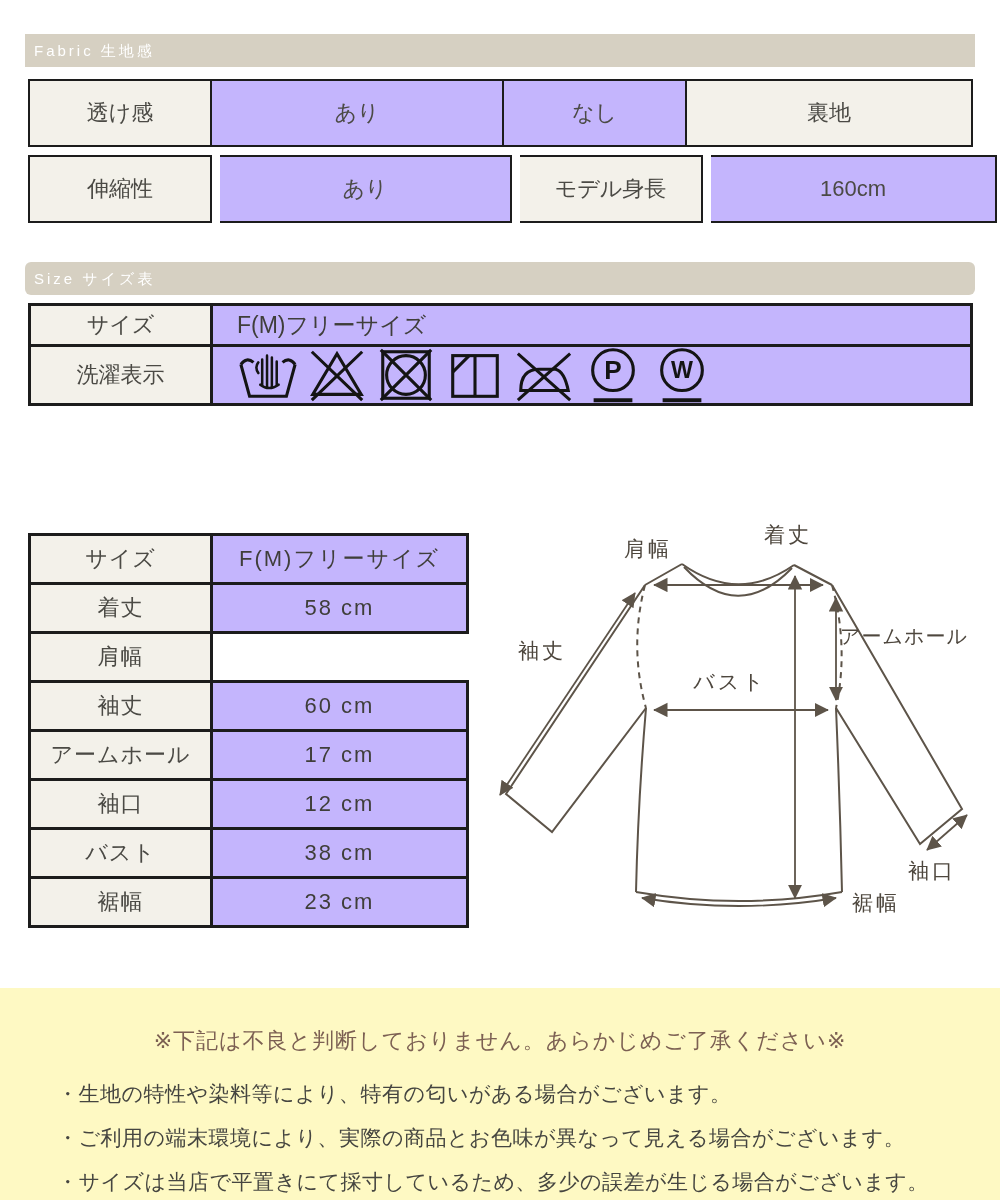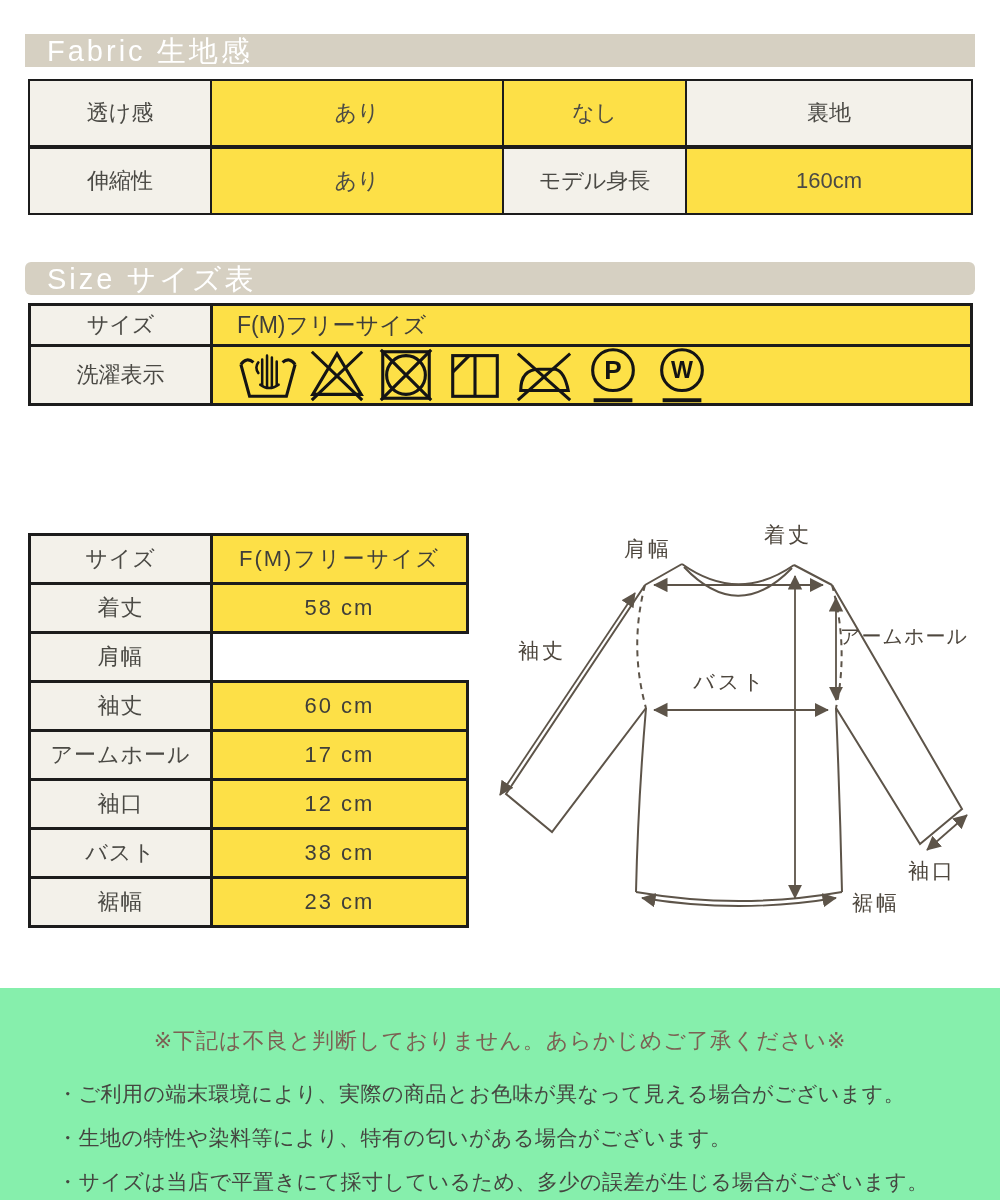--- a/index.html
+++ b/index.html
@@ -4,31 +4,31 @@
 <style>
   html,body{margin:0;padding:0;}
   body{
     width:1000px;height:1200px;position:relative;background:#ffffff;
     font-family:"Liberation Sans","DejaVu Sans",sans-serif;
     overflow:hidden;
   }
   .heading-bar{
     position:absolute;left:25px;width:950px;height:33px;
     background:#d6d0c2;color:#ffffff;
-    font-size:29px;line-height:34px;letter-spacing:3px;
-    padding-left:22px;box-sizing:border-box;font-weight:500;
+    font-size:15px;line-height:34px;letter-spacing:3px;
+    padding-left:9px;box-sizing:border-box;font-weight:500;
   }
   
   .fabric-table{position:absolute;left:28px;top:79px;width:943px;}
   .frow{display:grid;grid-template-columns:184px 292px 183px 286px;}
-  .frow + .frow{margin-top:0;}
+  .frow + .frow{margin-top:8px;gap:8px;}
   .cell{
     border:2px solid #1c1c1c;box-sizing:border-box;
     display:flex;align-items:center;justify-content:center;
-    font-size:22px;color:#4b4a45;background:#fde047;height:68px;
+    font-size:22px;color:#4b4a45;background:#c4b5fd;height:68px;
   }
   .frow .cell + .cell{border-left:none;}
   .label-cell{background:#f3f1ea;}
   
   .size-table{position:absolute;left:28px;top:303px;width:945px;}
   .srow{display:grid;grid-template-columns:185px 760px;}
   .srow .cell{border-width:3px;height:44px;}
   .srow + .srow{margin-top:-3px;}
   .srow .cell + .cell{border-left:none;justify-content:flex-start;padding-left:24px;font-size:23px;color:#3f3e3a;}
   .srow.care .cell{height:62px;}
@@ -44,21 +44,21 @@
   
   .diagram{position:absolute;left:478px;top:512px;}
   .diagram text{
     font-family:"Liberation Sans","DejaVu Sans",sans-serif;
     font-size:21px;fill:#4e473e;letter-spacing:3px;
   }
   .diagram text.small{font-size:20px;letter-spacing:1px;}
   
   .notes{
     position:absolute;left:0;top:988px;width:1000px;height:212px;
-    background:#86efac;box-sizing:border-box;
+    background:#fef9c3;box-sizing:border-box;
   }
   .warning{
     margin-top:38px;text-align:center;
     font-size:22px;color:#7c6053;letter-spacing:1px;font-weight:500;
   }
   .note-list{margin:16px 0 0 57px;}
   .note-item{
     font-size:21px;color:#454540;line-height:44px;letter-spacing:0.5px;
   }
   .care-letter{
@@ -219,17 +219,17 @@
     <text x="426" y="131" text-anchor="middle" class="small">アームホール</text>
     <text x="252" y="177" text-anchor="middle">バスト</text>
     <text x="454" y="366" text-anchor="middle">袖口</text>
     <text x="398" y="398" text-anchor="middle">裾幅</text>
   </svg>
 </div>
 
 <div class="notes">
   <div class="warning">※下記は不良と判断しておりません。あらかじめご了承ください※</div>
   <div class="note-list">
+    <div class="note-item">・生地の特性や染料等により、特有の匂いがある場合がございます。</div>
     <div class="note-item">・ご利用の端末環境により、実際の商品とお色味が異なって見える場合がございます。</div>
-    <div class="note-item">・生地の特性や染料等により、特有の匂いがある場合がございます。</div>
     <div class="note-item">・サイズは当店で平置きにて採寸しているため、多少の誤差が生じる場合がございます。</div>
   </div>
 </div>
 
 </body></html>

